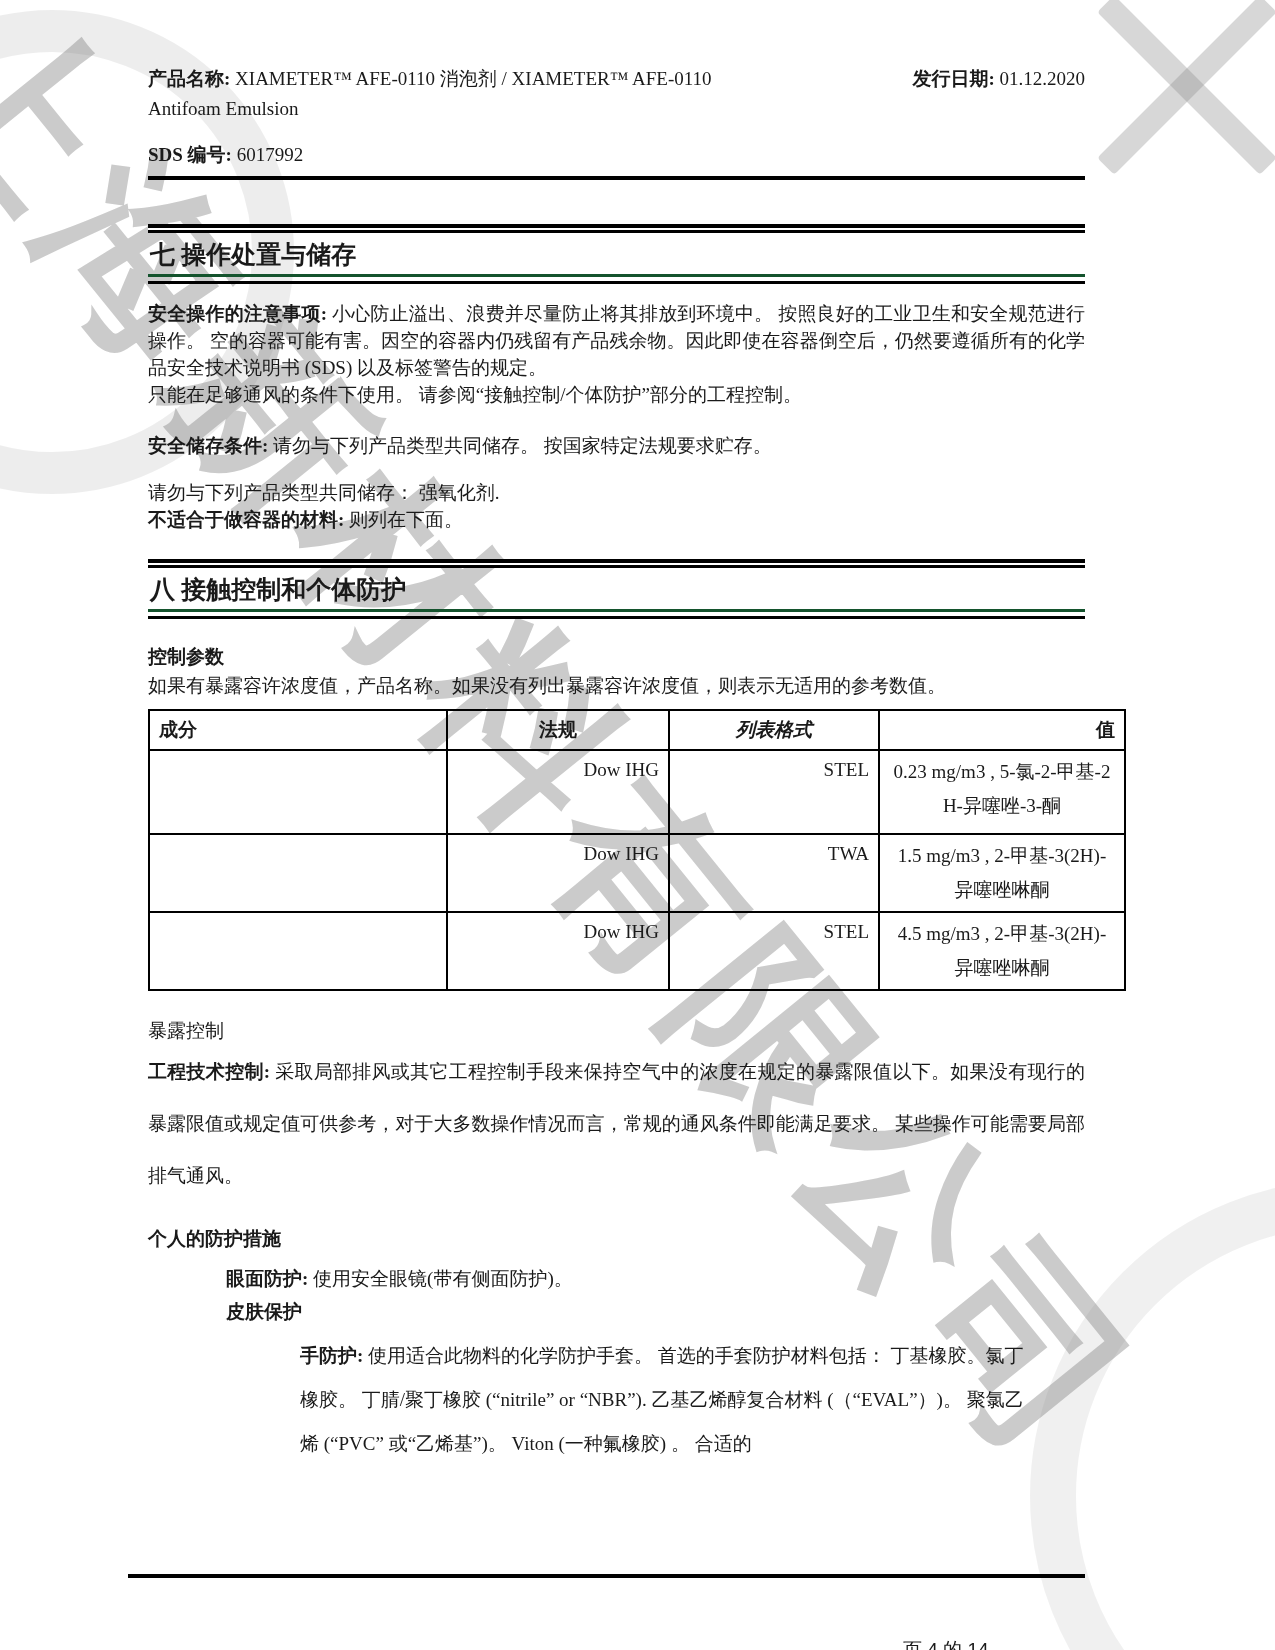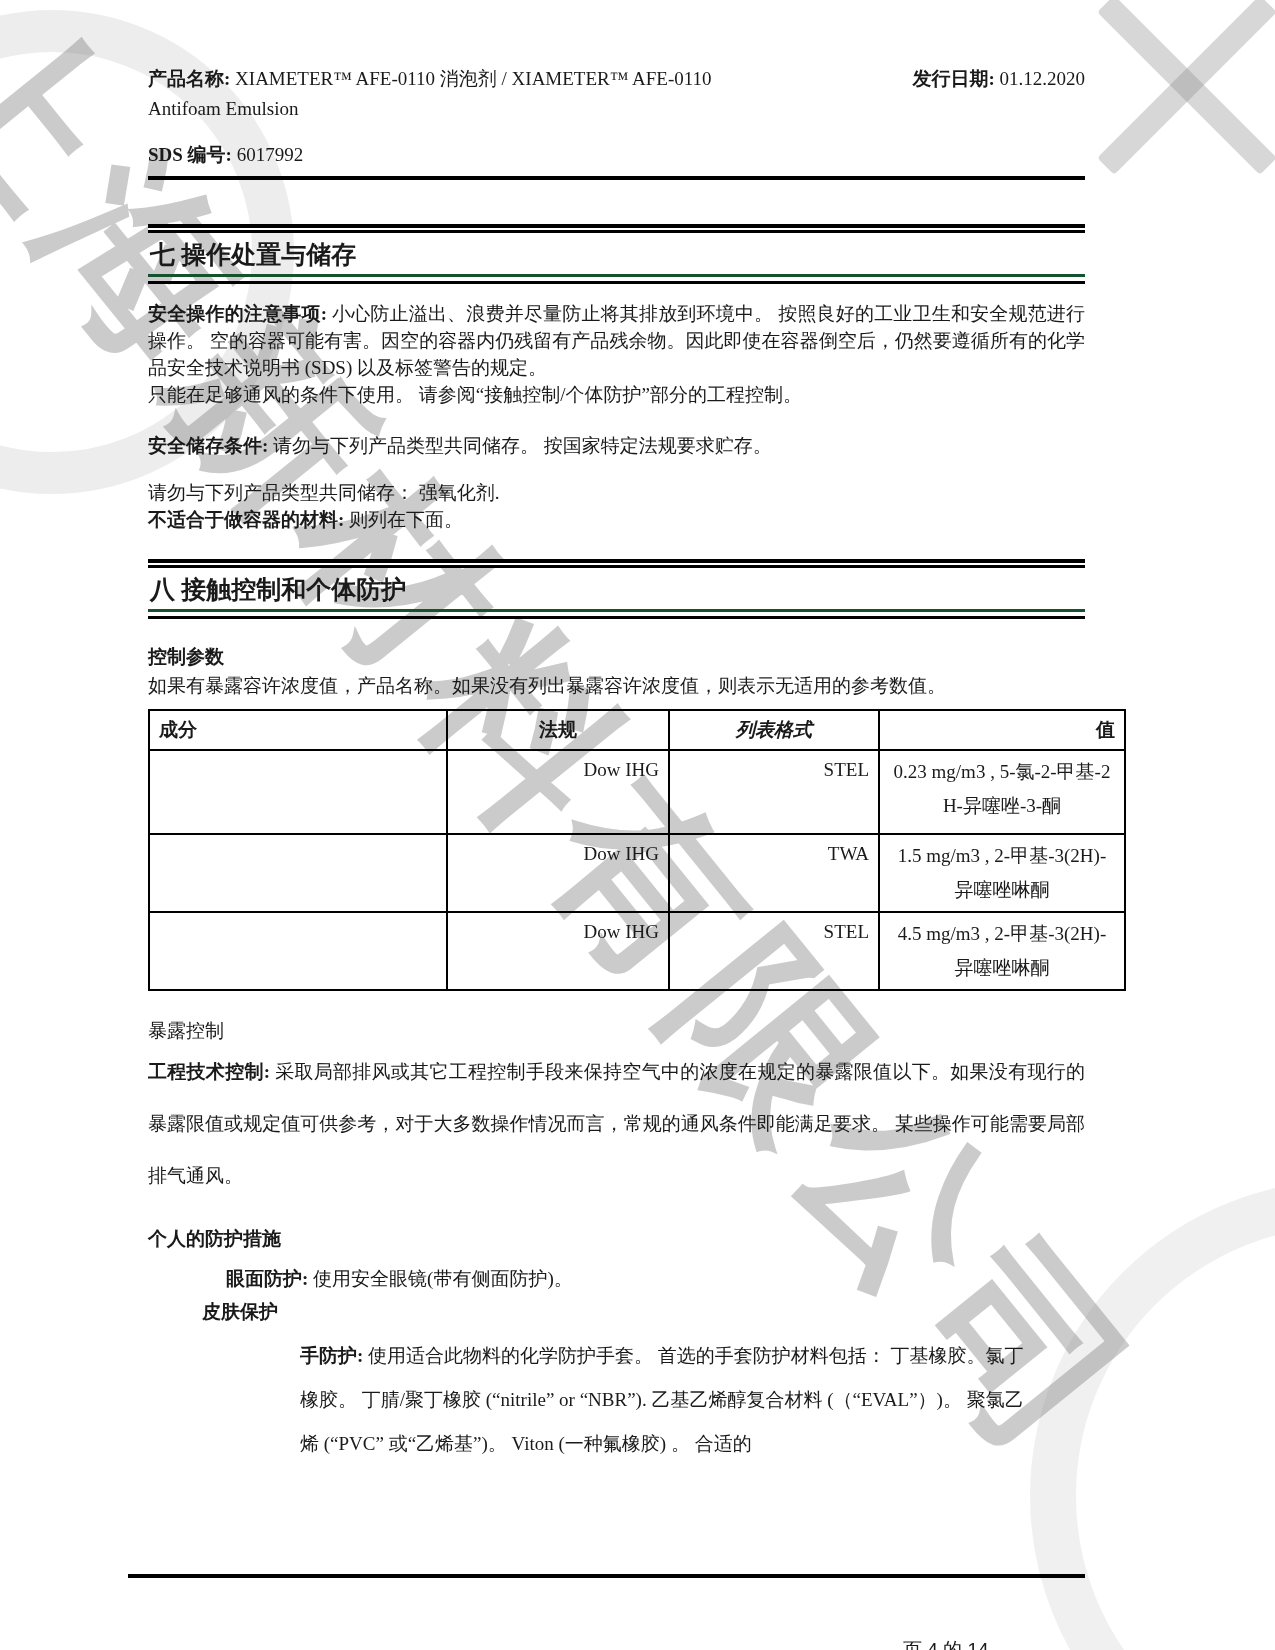--- a/index.html
+++ b/index.html
@@ -69,21 +69,21 @@
   td.c-type{text-align:right;line-height:30px;}
   td.c-val{text-align:center;line-height:34px;word-break:break-all;}
   tr.r1 td{height:104px;}
   tr.r2 td{height:74px;}
   tr.r3 td,tr.r4 td{height:64px;}
   
   .exp-head{margin-top:25px;font-weight:400;line-height:30px;}
   .eng-para{line-height:52px;text-align:justify;}
   .personal-head{margin-top:22px;font-weight:700;line-height:30px;}
   .eye-line{margin-top:8px;margin-left:78px;line-height:33px;}
-  .skin-head{margin-left:54px;font-weight:700;line-height:33px;}
+  .skin-head{margin-left:78px;font-weight:700;line-height:33px;}
   .hand-para{margin-top:6px;margin-left:152px;width:738px;line-height:44px;text-align:left;}
   
   .footer-rule{position:absolute;left:128px;top:1574px;width:957px;height:4px;background:#000;z-index:1;}
   .footer-page{position:absolute;left:903px;top:1637px;font-size:19px;z-index:1;font-family:"Liberation Sans","DejaVu Sans",sans-serif;}
 </style>
 </head>
 <body>
 
 <div class="page">
 

